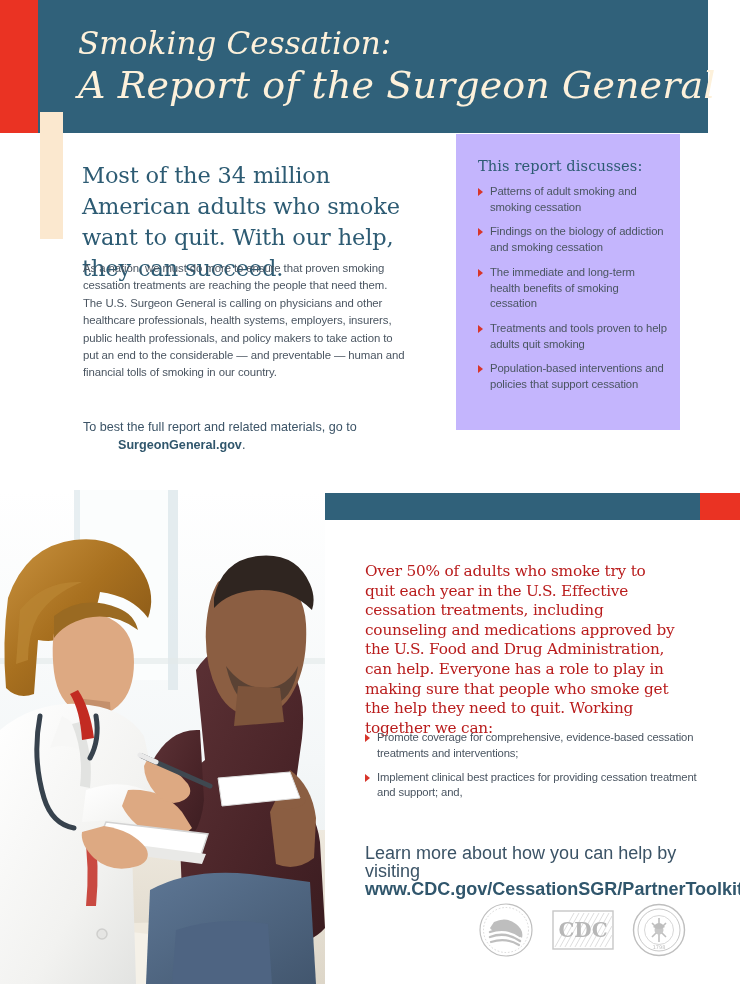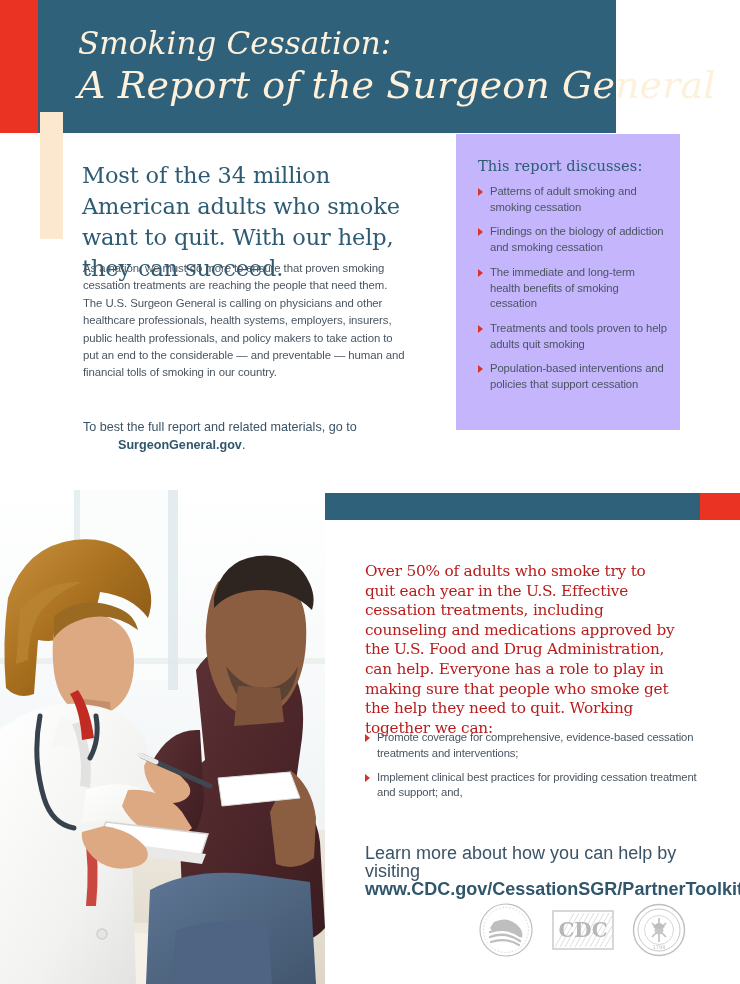--- a/index.html
+++ b/index.html
@@ -10,21 +10,21 @@
     background: #ffffff;
     font-family: "Liberation Sans", sans-serif;
     overflow: hidden;
     position: relative;
   }
 
   .page { position: relative; width: 740px; height: 984px; background:#fff; }
 
   
   .header-band {
-    position: absolute; left: 0; top: 0; width: 616px; height: 133px;
+    position: absolute; left: 0; top: 0; width: 708px; height: 133px;
     background: #30617a;
   }
   .header-redbar {
     position: absolute; left: 0; top: 0; width: 38px; height: 133px;
     background: #ea3323;
   }
   .header-title {
     position: absolute; left: 78px; top: 22px; width: 640px;
     color: #fdf1db;
     font-family: "DejaVu Serif", "Liberation Serif", serif;

